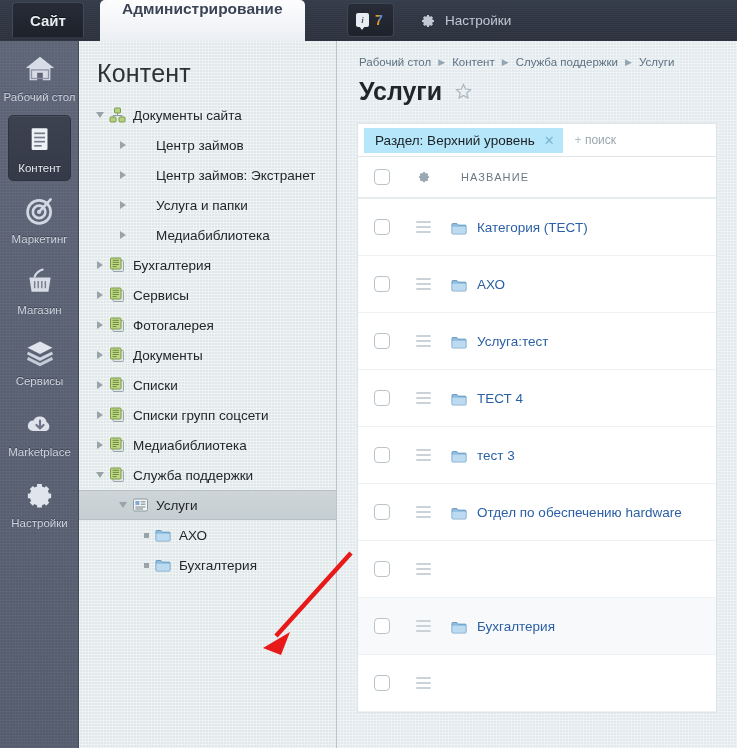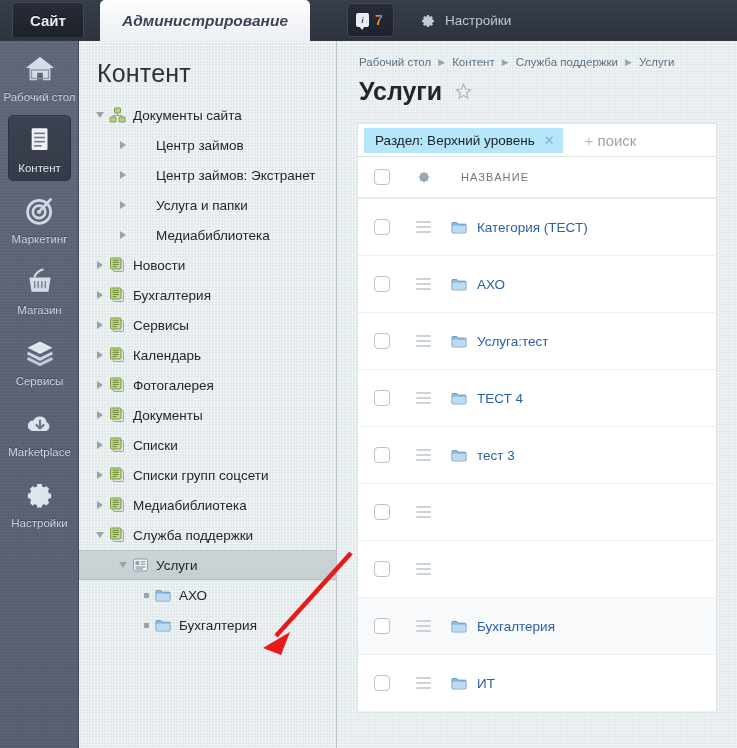--- a/index.html
+++ b/index.html
@@ -34,27 +34,26 @@
     border-radius: 4px 4px 0 0;
     border: 1px solid #434a57; border-bottom: none;
     color: #e8ecf2; font-size: 15px; font-weight: bold;
     text-shadow: 0 -1px 0 rgba(0,0,0,.6);
     cursor: pointer;
   }
 
   .tab-admin {
     position: absolute; left: 100px; top: 0;
     height: 41px; padding: 0 22px;
-    display: flex; align-items: center;
+    display: flex; align-items: flex-start;
     background: linear-gradient(180deg, #fdfdfe 0%, #eceff3 100%);
     border-radius: 5px 5px 0 0;
     color: #3a4456; font-size: 15.5px; font-weight: bold;
     text-shadow: 0 1px 0 #fff;
     cursor: pointer;
-    font-style: italic;
   }
 
   .notif-btn {
     position: absolute; left: 347px; top: 3px;
     height: 34px; min-width: 47px; padding: 0 8px;
     display: flex; align-items: center; gap: 6px;
     background: linear-gradient(180deg, #272c37 0%, #1e222b 100%);
     border: 1px solid #3f4653; border-radius: 4px;
     cursor: pointer;
   }
@@ -174,39 +173,39 @@
     border: 1px solid #dfe4e7; border-bottom: none;
     display: flex; align-items: center; padding: 0 6px;
     box-shadow: 0 1px 0 rgba(0,0,0,.02);
   }
   .chip {
     display: flex; align-items: center; gap: 9px;
     background: #b5e6fa; height: 25px; padding: 0 8px 0 11px;
     font-size: 13.5px; color: #1b1f24;
   }
   .chip-x { color: #7ab6cf; font-size: 13px; cursor: pointer; }
-  .chip-add { margin-left: 22px; font-size: 15px; color: #9aa6ae; cursor: pointer; }
+  .chip-add { margin-left: 12px; font-size: 12px; color: #9aa6ae; cursor: pointer; }
   .chip-add .plus { color: #b3c0c7; }
 
   .grid {
     margin: 0 20px; background: #fff;
     border: 1px solid #dfe4e7;
   }
   .grid-head {
     display: flex; align-items: center; height: 42px;
     background: #fff; border-bottom: 2px solid #e6ebee;
   }
   .grid-row {
     display: flex; align-items: center; height: 57px;
     border-bottom: 1px solid #edf1f3;
   }
   .grid-row.alt { background: #f7f9fa; }
   .cell-check { width: 48px; min-width: 48px; display: flex; justify-content: center; }
   .cell-drag  { width: 35px; min-width: 35px; display: flex; justify-content: center; }
-  .cell-name  { flex: 1; display: flex; align-items: center; gap: 10px; padding-left: 10px; }
+  .cell-name  { flex: 1; display: flex; align-items: flex-end; gap: 10px; padding-left: 10px; }
   .cb {
     width: 16px; height: 16px; border: 1px solid #b9c3ca; border-radius: 4px;
     background: #fff; cursor: pointer;
   }
   .hdr-gear { width: 14px; height: 14px; cursor: pointer; }
   .hdr-name { font-size: 11px; color: #6a7882; letter-spacing: 1.1px; padding-left: 10px; }
   .drag { width: 15px; cursor: move; }
   .drag span { display: block; height: 2px; background: #cbd3d8; margin: 3px 0; border-radius: 1px; }
   .folder-ico { width: 16px; min-width: 16px; height: 14px; }
   .row-link { color: #2b5fa5; font-size: 13.5px; cursor: pointer; white-space: nowrap; }
@@ -381,78 +380,40 @@
               <rect x="4" y="3.5" width="10.5" height="11" rx="1" fill="#dfe5e8" stroke="#9aa6ac" stroke-width="1"></rect>
               <rect x="1.5" y="1" width="10.5" height="11" rx="1" fill="#bdd782" stroke="#7c9a49" stroke-width="1"></rect>
               <g stroke="#6e8a40" stroke-width="1">
                 <line x1="3.6" y1="3.3" x2="9.9" y2="3.3"></line>
                 <line x1="3.6" y1="5.4" x2="9.9" y2="5.4"></line>
                 <line x1="3.6" y1="7.5" x2="9.9" y2="7.5"></line>
                 <line x1="3.6" y1="9.6" x2="7.6" y2="9.6"></line>
               </g>
             </svg>
           </span>
-          <span class="t-label">Новости</span>
+          <span class="t-label">Бухгалтерия</span>
         </div>
         <div class="tree-row">
           <span style="width:12px;min-width:12px"></span>
           <span class="tw">
             <span class="tw-closed"></span>
           </span>
           <span class="t-icon">
             <svg viewBox="0 0 17 16" width="17" height="16">
               <rect x="4" y="3.5" width="10.5" height="11" rx="1" fill="#dfe5e8" stroke="#9aa6ac" stroke-width="1"></rect>
               <rect x="1.5" y="1" width="10.5" height="11" rx="1" fill="#bdd782" stroke="#7c9a49" stroke-width="1"></rect>
               <g stroke="#6e8a40" stroke-width="1">
                 <line x1="3.6" y1="3.3" x2="9.9" y2="3.3"></line>
                 <line x1="3.6" y1="5.4" x2="9.9" y2="5.4"></line>
                 <line x1="3.6" y1="7.5" x2="9.9" y2="7.5"></line>
                 <line x1="3.6" y1="9.6" x2="7.6" y2="9.6"></line>
               </g>
             </svg>
           </span>
-          <span class="t-label">Бухгалтерия</span>
-        </div>
-        <div class="tree-row">
-          <span style="width:12px;min-width:12px"></span>
-          <span class="tw">
-            <span class="tw-closed"></span>
-          </span>
-          <span class="t-icon">
-            <svg viewBox="0 0 17 16" width="17" height="16">
-              <rect x="4" y="3.5" width="10.5" height="11" rx="1" fill="#dfe5e8" stroke="#9aa6ac" stroke-width="1"></rect>
-              <rect x="1.5" y="1" width="10.5" height="11" rx="1" fill="#bdd782" stroke="#7c9a49" stroke-width="1"></rect>
-              <g stroke="#6e8a40" stroke-width="1">
-                <line x1="3.6" y1="3.3" x2="9.9" y2="3.3"></line>
-                <line x1="3.6" y1="5.4" x2="9.9" y2="5.4"></line>
-                <line x1="3.6" y1="7.5" x2="9.9" y2="7.5"></line>
-                <line x1="3.6" y1="9.6" x2="7.6" y2="9.6"></line>
-              </g>
-            </svg>
-          </span>
           <span class="t-label">Сервисы</span>
-        </div>
-        <div class="tree-row">
-          <span style="width:12px;min-width:12px"></span>
-          <span class="tw">
-            <span class="tw-closed"></span>
-          </span>
-          <span class="t-icon">
-            <svg viewBox="0 0 17 16" width="17" height="16">
-              <rect x="4" y="3.5" width="10.5" height="11" rx="1" fill="#dfe5e8" stroke="#9aa6ac" stroke-width="1"></rect>
-              <rect x="1.5" y="1" width="10.5" height="11" rx="1" fill="#bdd782" stroke="#7c9a49" stroke-width="1"></rect>
-              <g stroke="#6e8a40" stroke-width="1">
-                <line x1="3.6" y1="3.3" x2="9.9" y2="3.3"></line>
-                <line x1="3.6" y1="5.4" x2="9.9" y2="5.4"></line>
-                <line x1="3.6" y1="7.5" x2="9.9" y2="7.5"></line>
-                <line x1="3.6" y1="9.6" x2="7.6" y2="9.6"></line>
-              </g>
-            </svg>
-          </span>
-          <span class="t-label">Календарь</span>
         </div>
         <div class="tree-row">
           <span style="width:12px;min-width:12px"></span>
           <span class="tw">
             <span class="tw-closed"></span>
           </span>
           <span class="t-icon">
             <svg viewBox="0 0 17 16" width="17" height="16">
               <rect x="4" y="3.5" width="10.5" height="11" rx="1" fill="#dfe5e8" stroke="#9aa6ac" stroke-width="1"></rect>
               <rect x="1.5" y="1" width="10.5" height="11" rx="1" fill="#bdd782" stroke="#7c9a49" stroke-width="1"></rect>
@@ -753,20 +714,27 @@
             <div class="cell-check">
               <div class="cb"></div>
             </div>
             <div class="cell-drag">
               <div class="drag">
                 <span></span>
                 <span></span>
                 <span></span>
               </div>
             </div>
+            <div class="cell-name">
+              <span class="folder-ico"><svg viewBox="0 0 17 15" width="16" height="15">
+                  <path d="M1 3.2a1 1 0 0 1 1-1h4.2l1.5 1.7h7.3a1 1 0 0 1 1 1v7.4a1 1 0 0 1-1 1H2a1 1 0 0 1-1-1z" fill="#8fbde0" stroke="#5f92bd" stroke-width=".9"></path>
+                  <path d="M1.4 5.6h14.2v6.6a1 1 0 0 1-1 1H2.4a1 1 0 0 1-1-1z" fill="#bcdaf0"></path>
+                </svg></span>
+              <span class="row-link">Отдел по обеспечению hardware</span>
+            </div>
           </div>
           <div class="grid-row">
             <div class="cell-check">
               <div class="cb"></div>
             </div>
             <div class="cell-drag">
               <div class="drag">
                 <span></span>
                 <span></span>
                 <span></span>
@@ -796,27 +764,20 @@
             <div class="cell-check">
               <div class="cb"></div>
             </div>
             <div class="cell-drag">
               <div class="drag">
                 <span></span>
                 <span></span>
                 <span></span>
               </div>
             </div>
-            <div class="cell-name">
-              <span class="folder-ico"><svg viewBox="0 0 17 15" width="16" height="15">
-                  <path d="M1 3.2a1 1 0 0 1 1-1h4.2l1.5 1.7h7.3a1 1 0 0 1 1 1v7.4a1 1 0 0 1-1 1H2a1 1 0 0 1-1-1z" fill="#8fbde0" stroke="#5f92bd" stroke-width=".9"></path>
-                  <path d="M1.4 5.6h14.2v6.6a1 1 0 0 1-1 1H2.4a1 1 0 0 1-1-1z" fill="#bcdaf0"></path>
-                </svg></span>
-              <span class="row-link">ИТ</span>
-            </div>
           </div>
         </div>
     </div>
   </div>
 
   <svg class="arrow-overlay" viewBox="0 0 737 748">
     <line id="arrowline" x1="351" y1="553" x2="276" y2="636" stroke="#e81919" stroke-width="4.5" stroke-linecap="butt"></line>
     <polygon id="arrowhead" points="263,648 290,632 281,655" fill="#e81919"></polygon>
   </svg>
 

